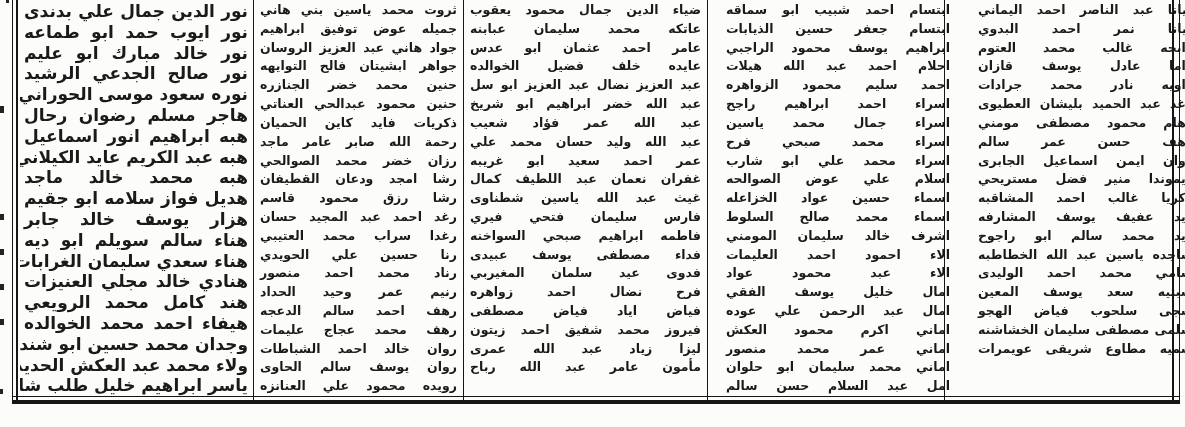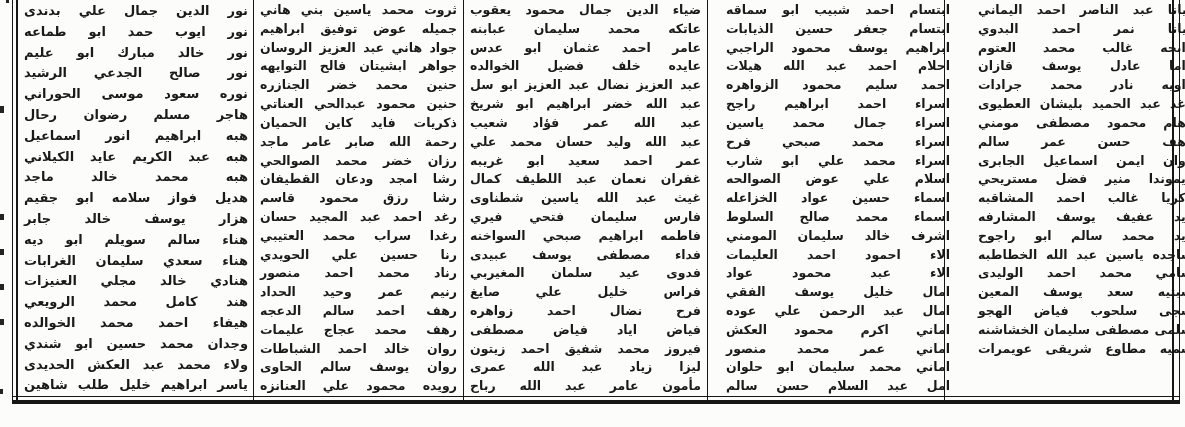--- a/index.html
+++ b/index.html
@@ -33,21 +33,21 @@
   }
   .name-row {
     display:block;
     padding:0 4px;
     text-align:justify;
     text-align-last:justify;
     -moz-text-align-last:justify;
     overflow:hidden;
     white-space:nowrap;
   }
-  .col-a .name-row { line-height:20.79px; font-size:13px; }
+  .col-a .name-row { line-height:20.79px; font-size:17px; }
   .col-b .name-row { line-height:18.81px; font-size:12.5px; }
 
   
   .artifact { position:absolute; background:#242424; }
   .a1 { left:6px; top:0;     width:3px; height:3px; }
   .a2 { left:0;   top:106px; width:4px; height:7px; }
   .a3 { left:0;   top:214px; width:4px; height:6px; }
   .a4 { left:0;   top:249px; width:4px; height:6px; }
   .a5 { left:0;   top:284px; width:4px; height:6px; }
   .a6 { left:0;   top:319px; width:4px; height:6px; }
@@ -112,21 +112,20 @@
         <div class="name-row">عبد الله خضر ابراهيم ابو شريخ</div>
         <div class="name-row">عبد الله عمر فؤاد شعيب</div>
         <div class="name-row">عبد الله وليد حسان محمد علي</div>
         <div class="name-row">عمر احمد سعيد ابو غريبه</div>
         <div class="name-row">غفران نعمان عبد اللطيف كمال</div>
         <div class="name-row">غيث عبد الله ياسين شطناوى</div>
         <div class="name-row">فارس سليمان فتحي فيري</div>
         <div class="name-row">فاطمه ابراهيم صبحي السواخنه</div>
         <div class="name-row">فداء مصطفى يوسف عبيدى</div>
         <div class="name-row">فدوى عيد سلمان المغيربي</div>
-        <div class="name-row">فراس خليل علي صايغ</div>
         <div class="name-row">فرح نضال احمد زواهره</div>
         <div class="name-row">فياض اياد فياض مصطفى</div>
         <div class="name-row">فيروز محمد شفيق احمد زيتون</div>
         <div class="name-row">ليزا زياد عبد الله عمرى</div>
         <div class="name-row">مأمون عامر عبد الله رباح</div>
       </div>
       <div class="name-column col-b" style="left: 722px; width: 232px;">
         <div class="name-row">ابتسام احمد شبيب ابو سماقه</div>
         <div class="name-row">ابتسام جعفر حسين الذيابات</div>
         <div class="name-row">ابراهيم يوسف محمود الراجبي</div>

